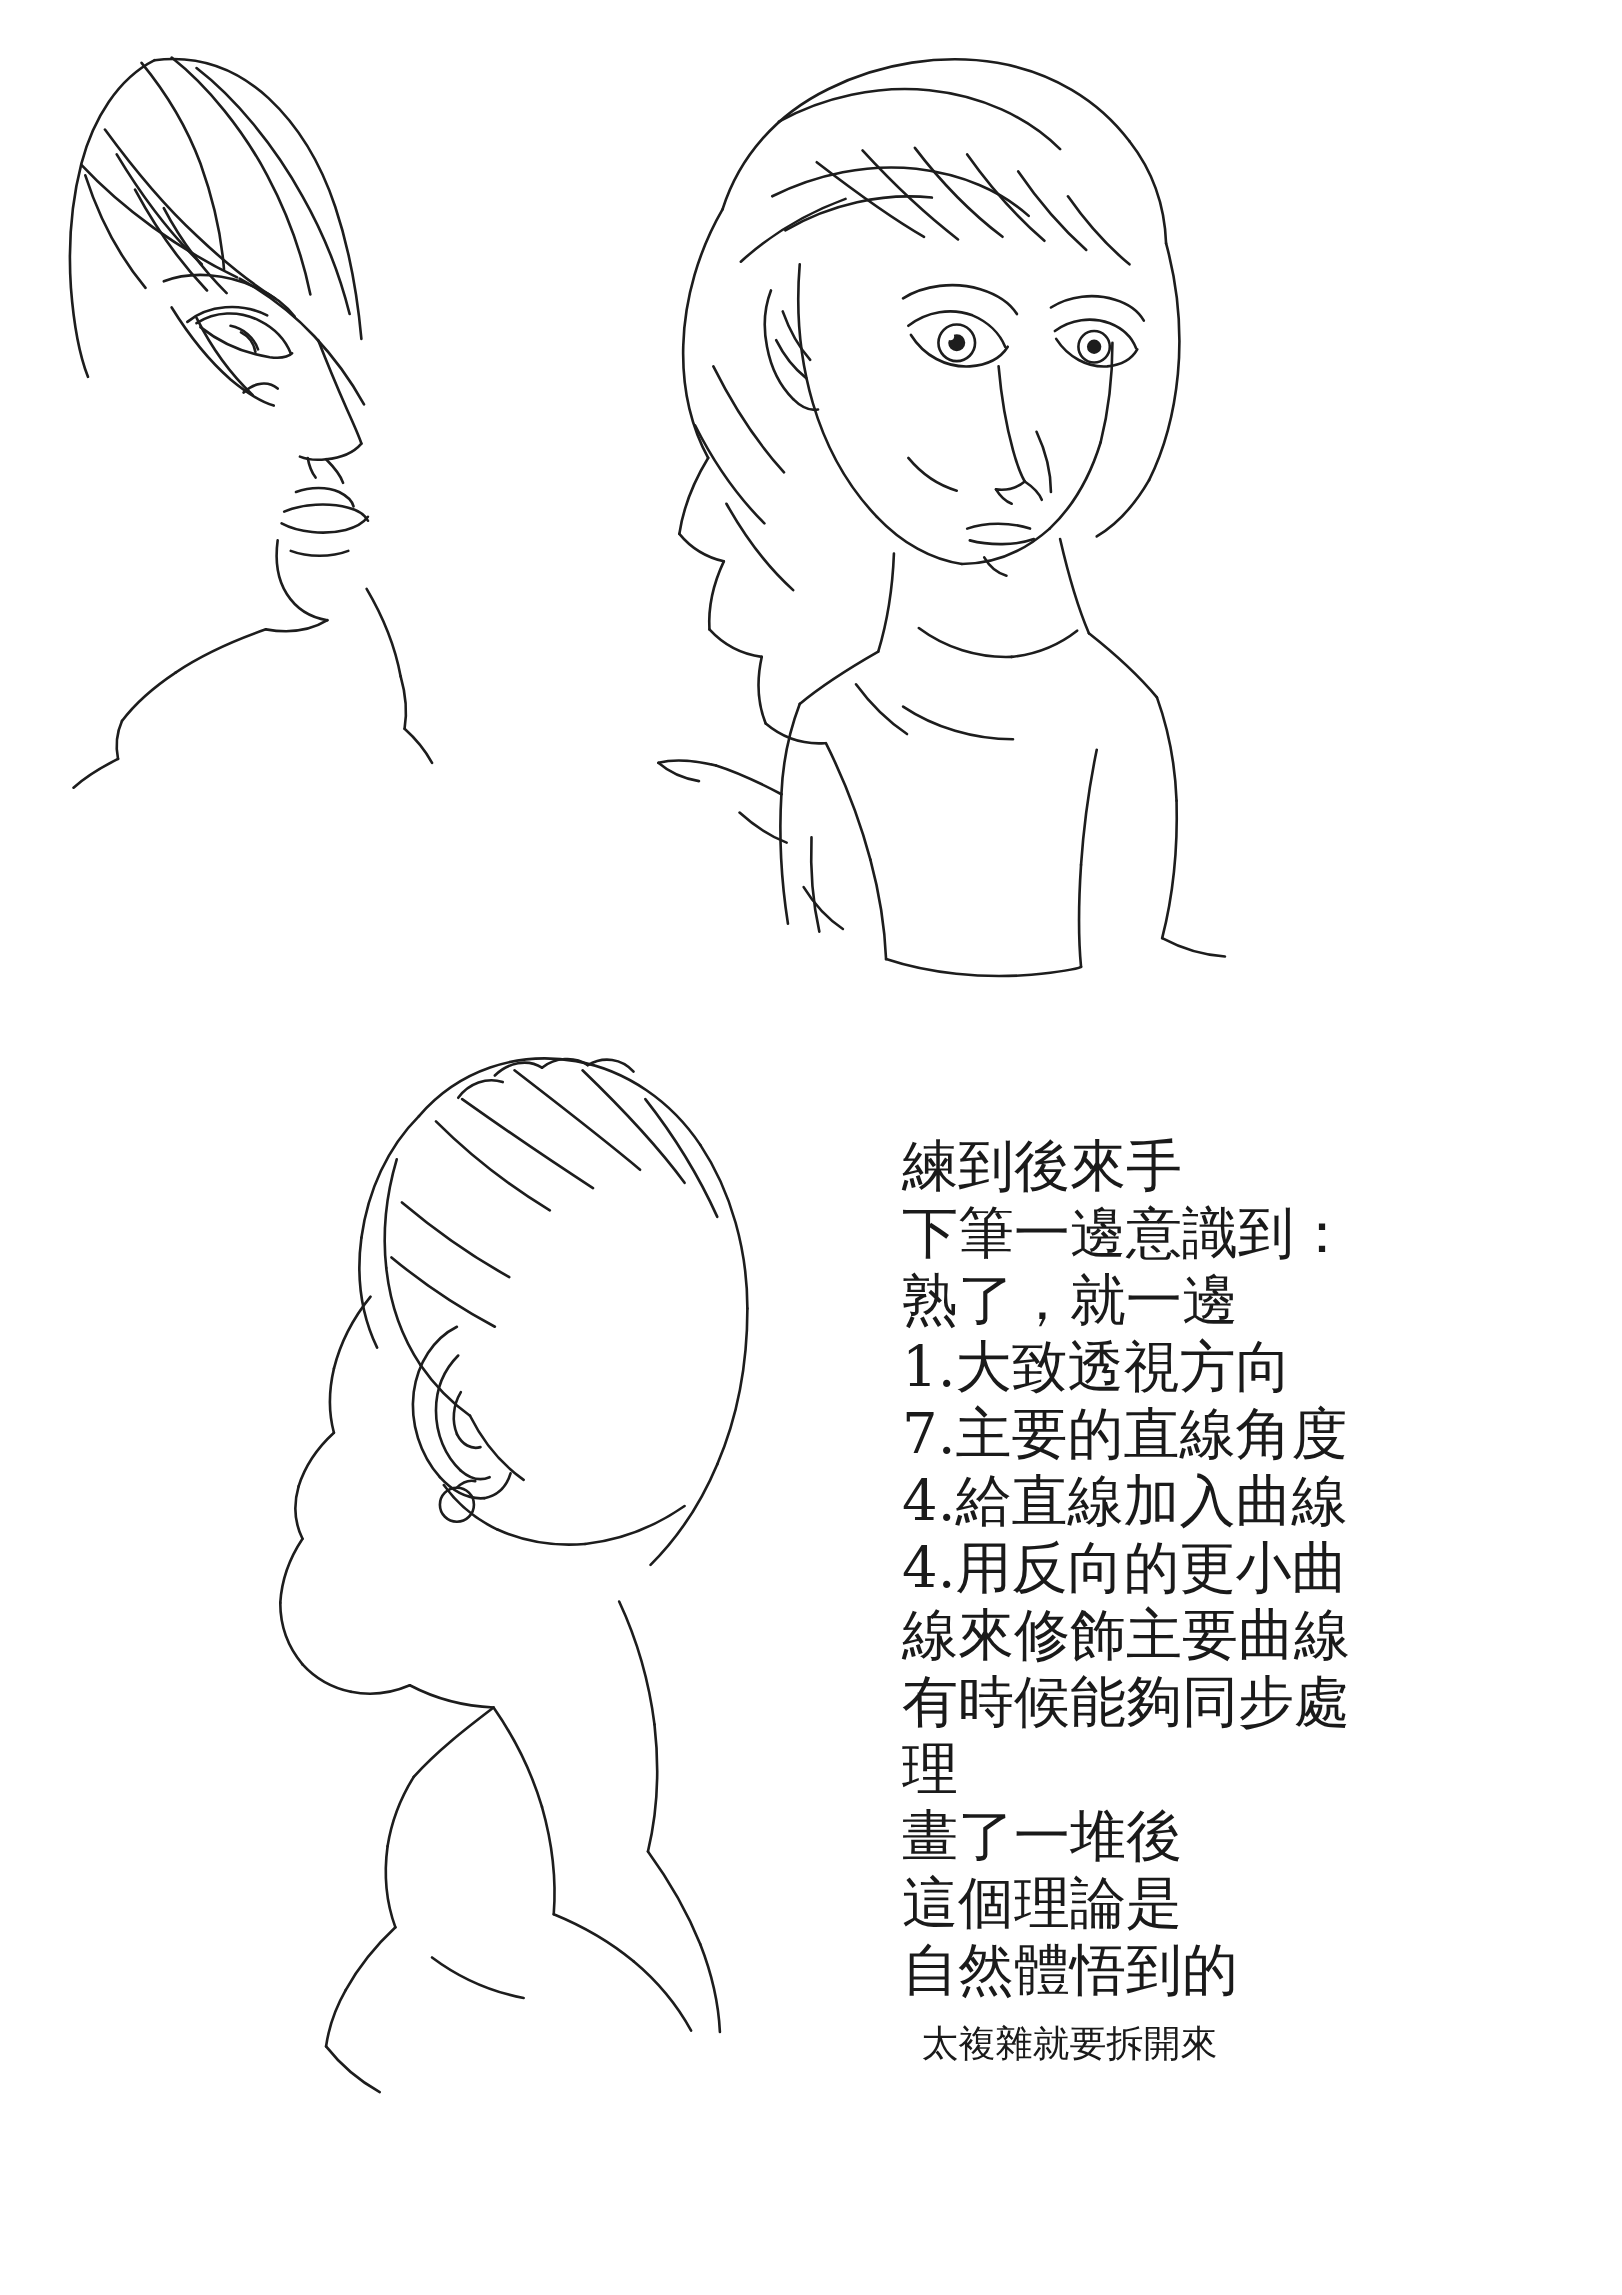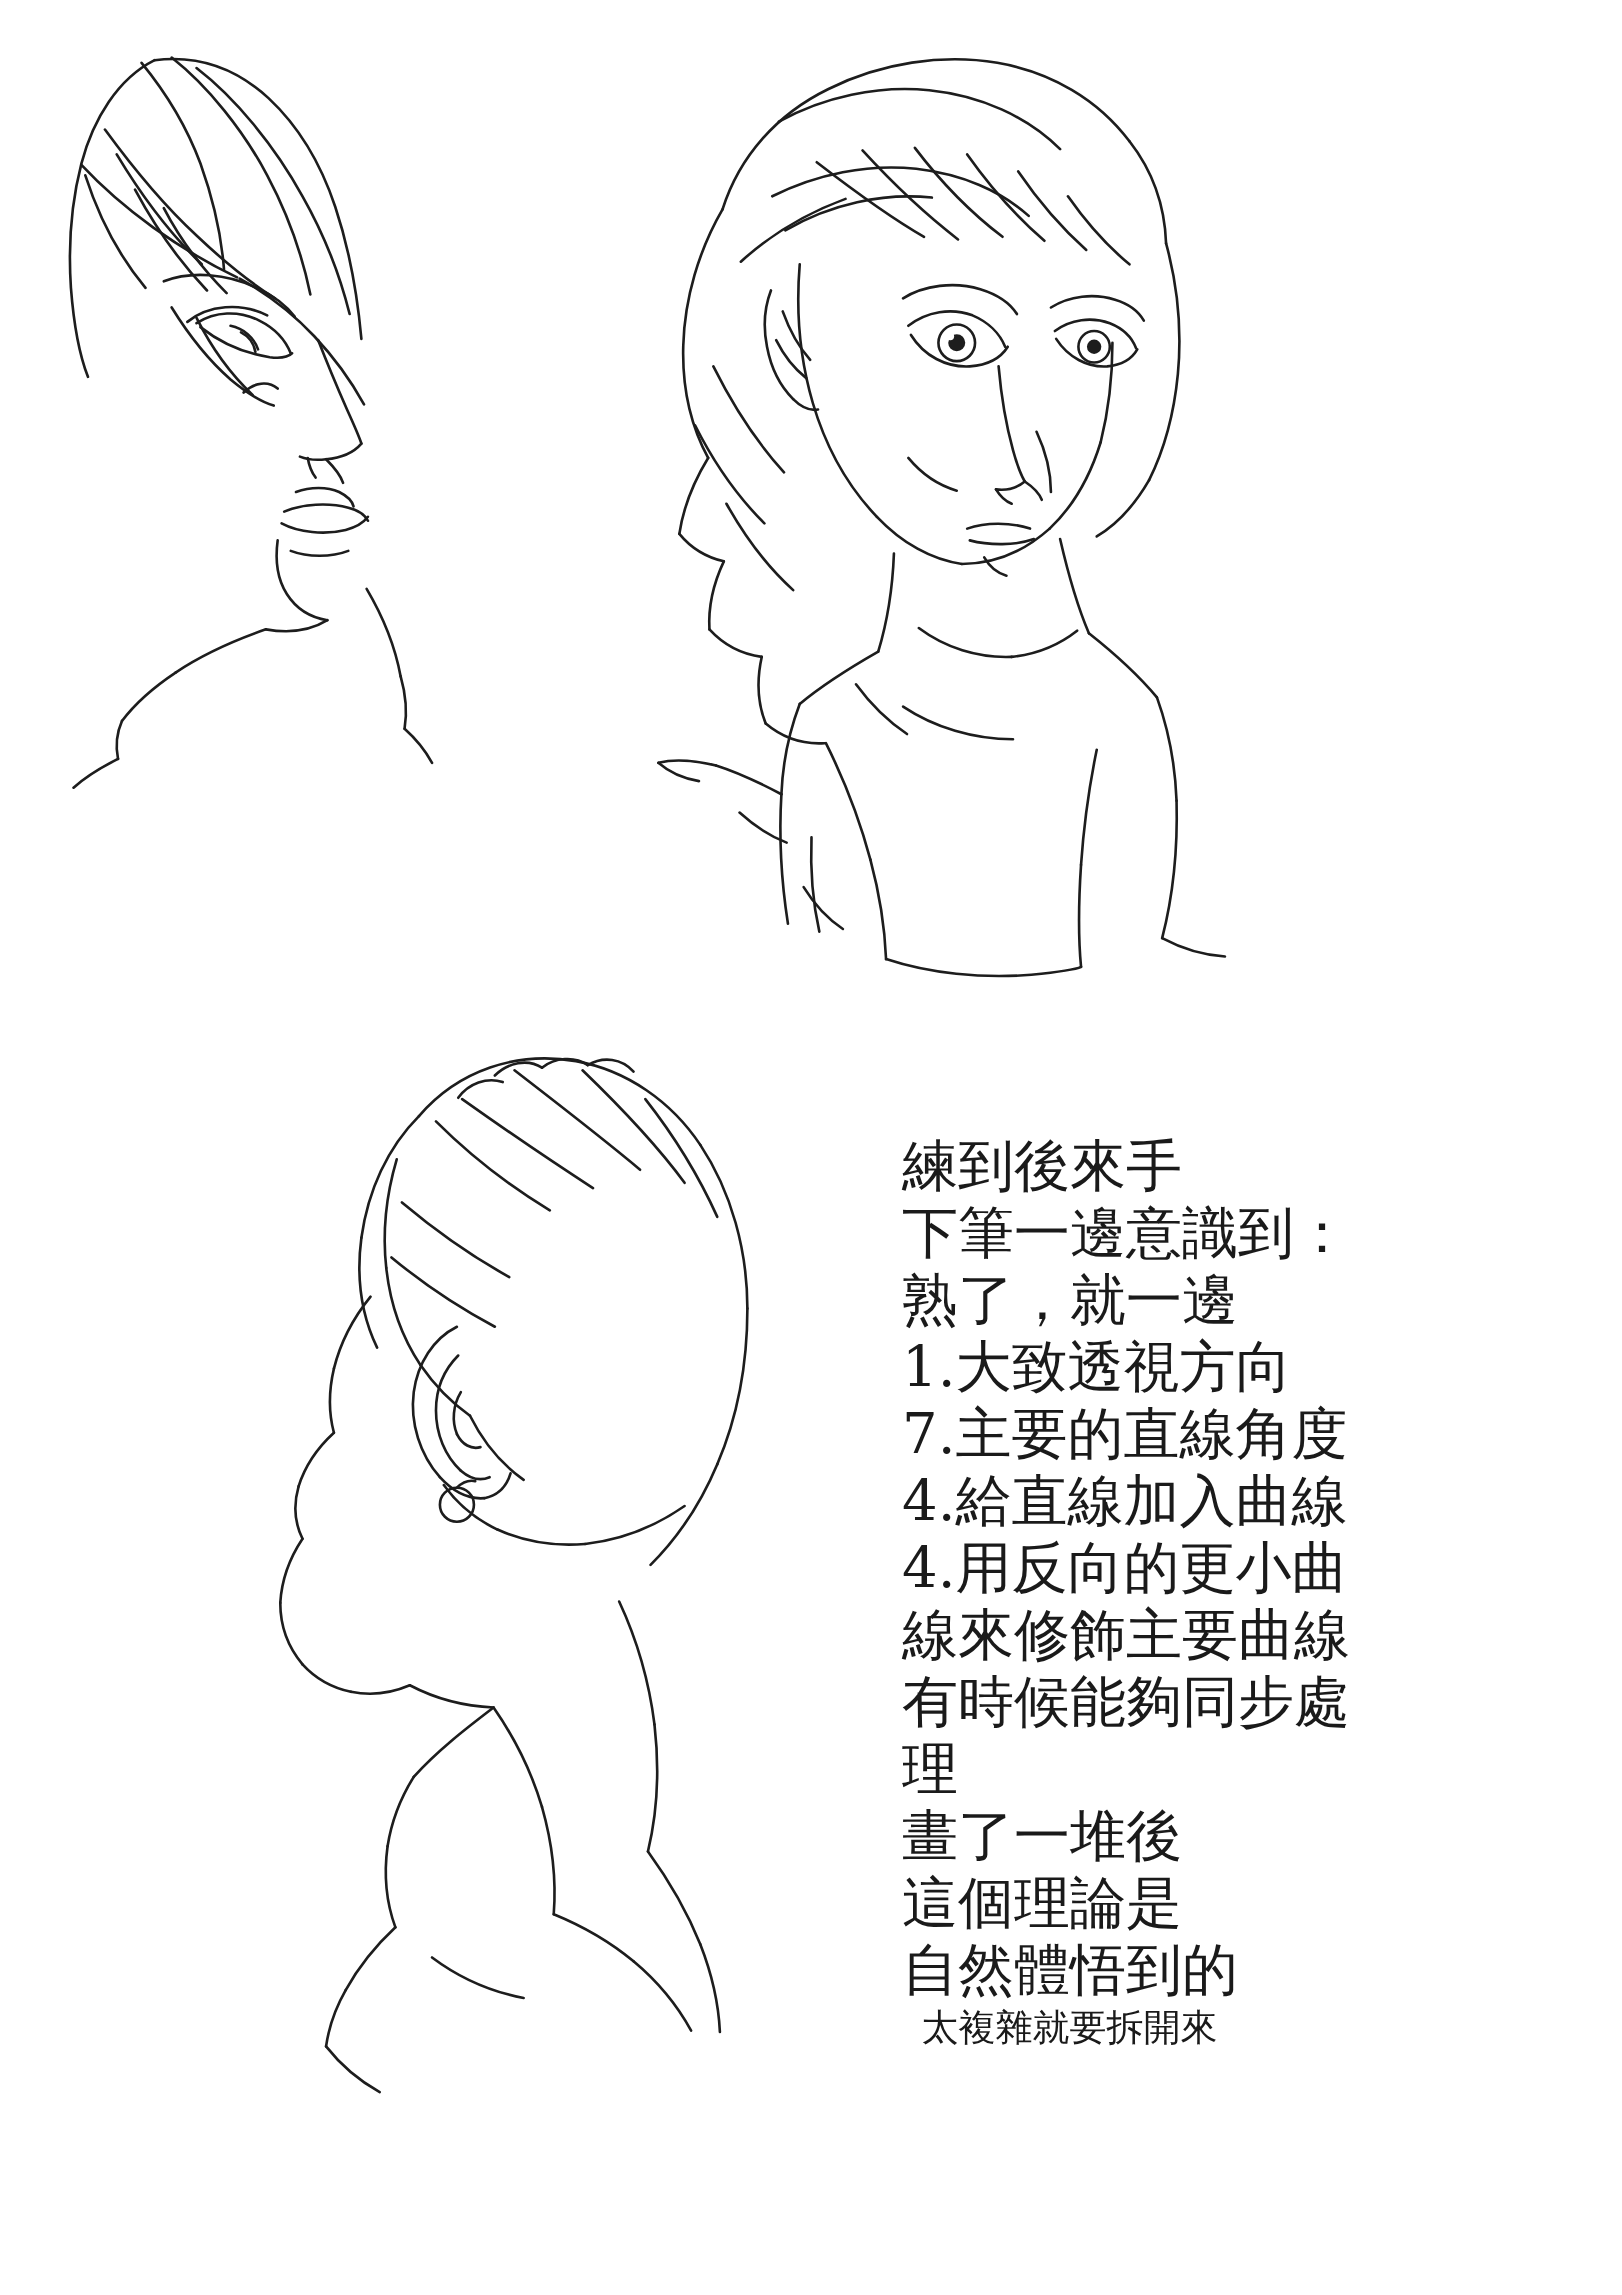--- a/index.html
+++ b/index.html
@@ -38,21 +38,21 @@
     font-family: "DejaVu Serif", serif;
     font-size: 56px;
     line-height: 67px;
     color: #1a1a1a;
     white-space: pre;
     letter-spacing: 0px;
   }
   .note-line.small {
     font-size: 37px;
     line-height: 46px;
-    margin-top: 2px;
+    margin-top: 18px;
     margin-left: 19.6px;
   }
 </style>
 </head>
 <body>
 
 <div class="page">
 
   <div class="sketch-layer">
     <svg viewBox="0 0 2480 3508" xmlns="http://www.w3.org/2000/svg">

